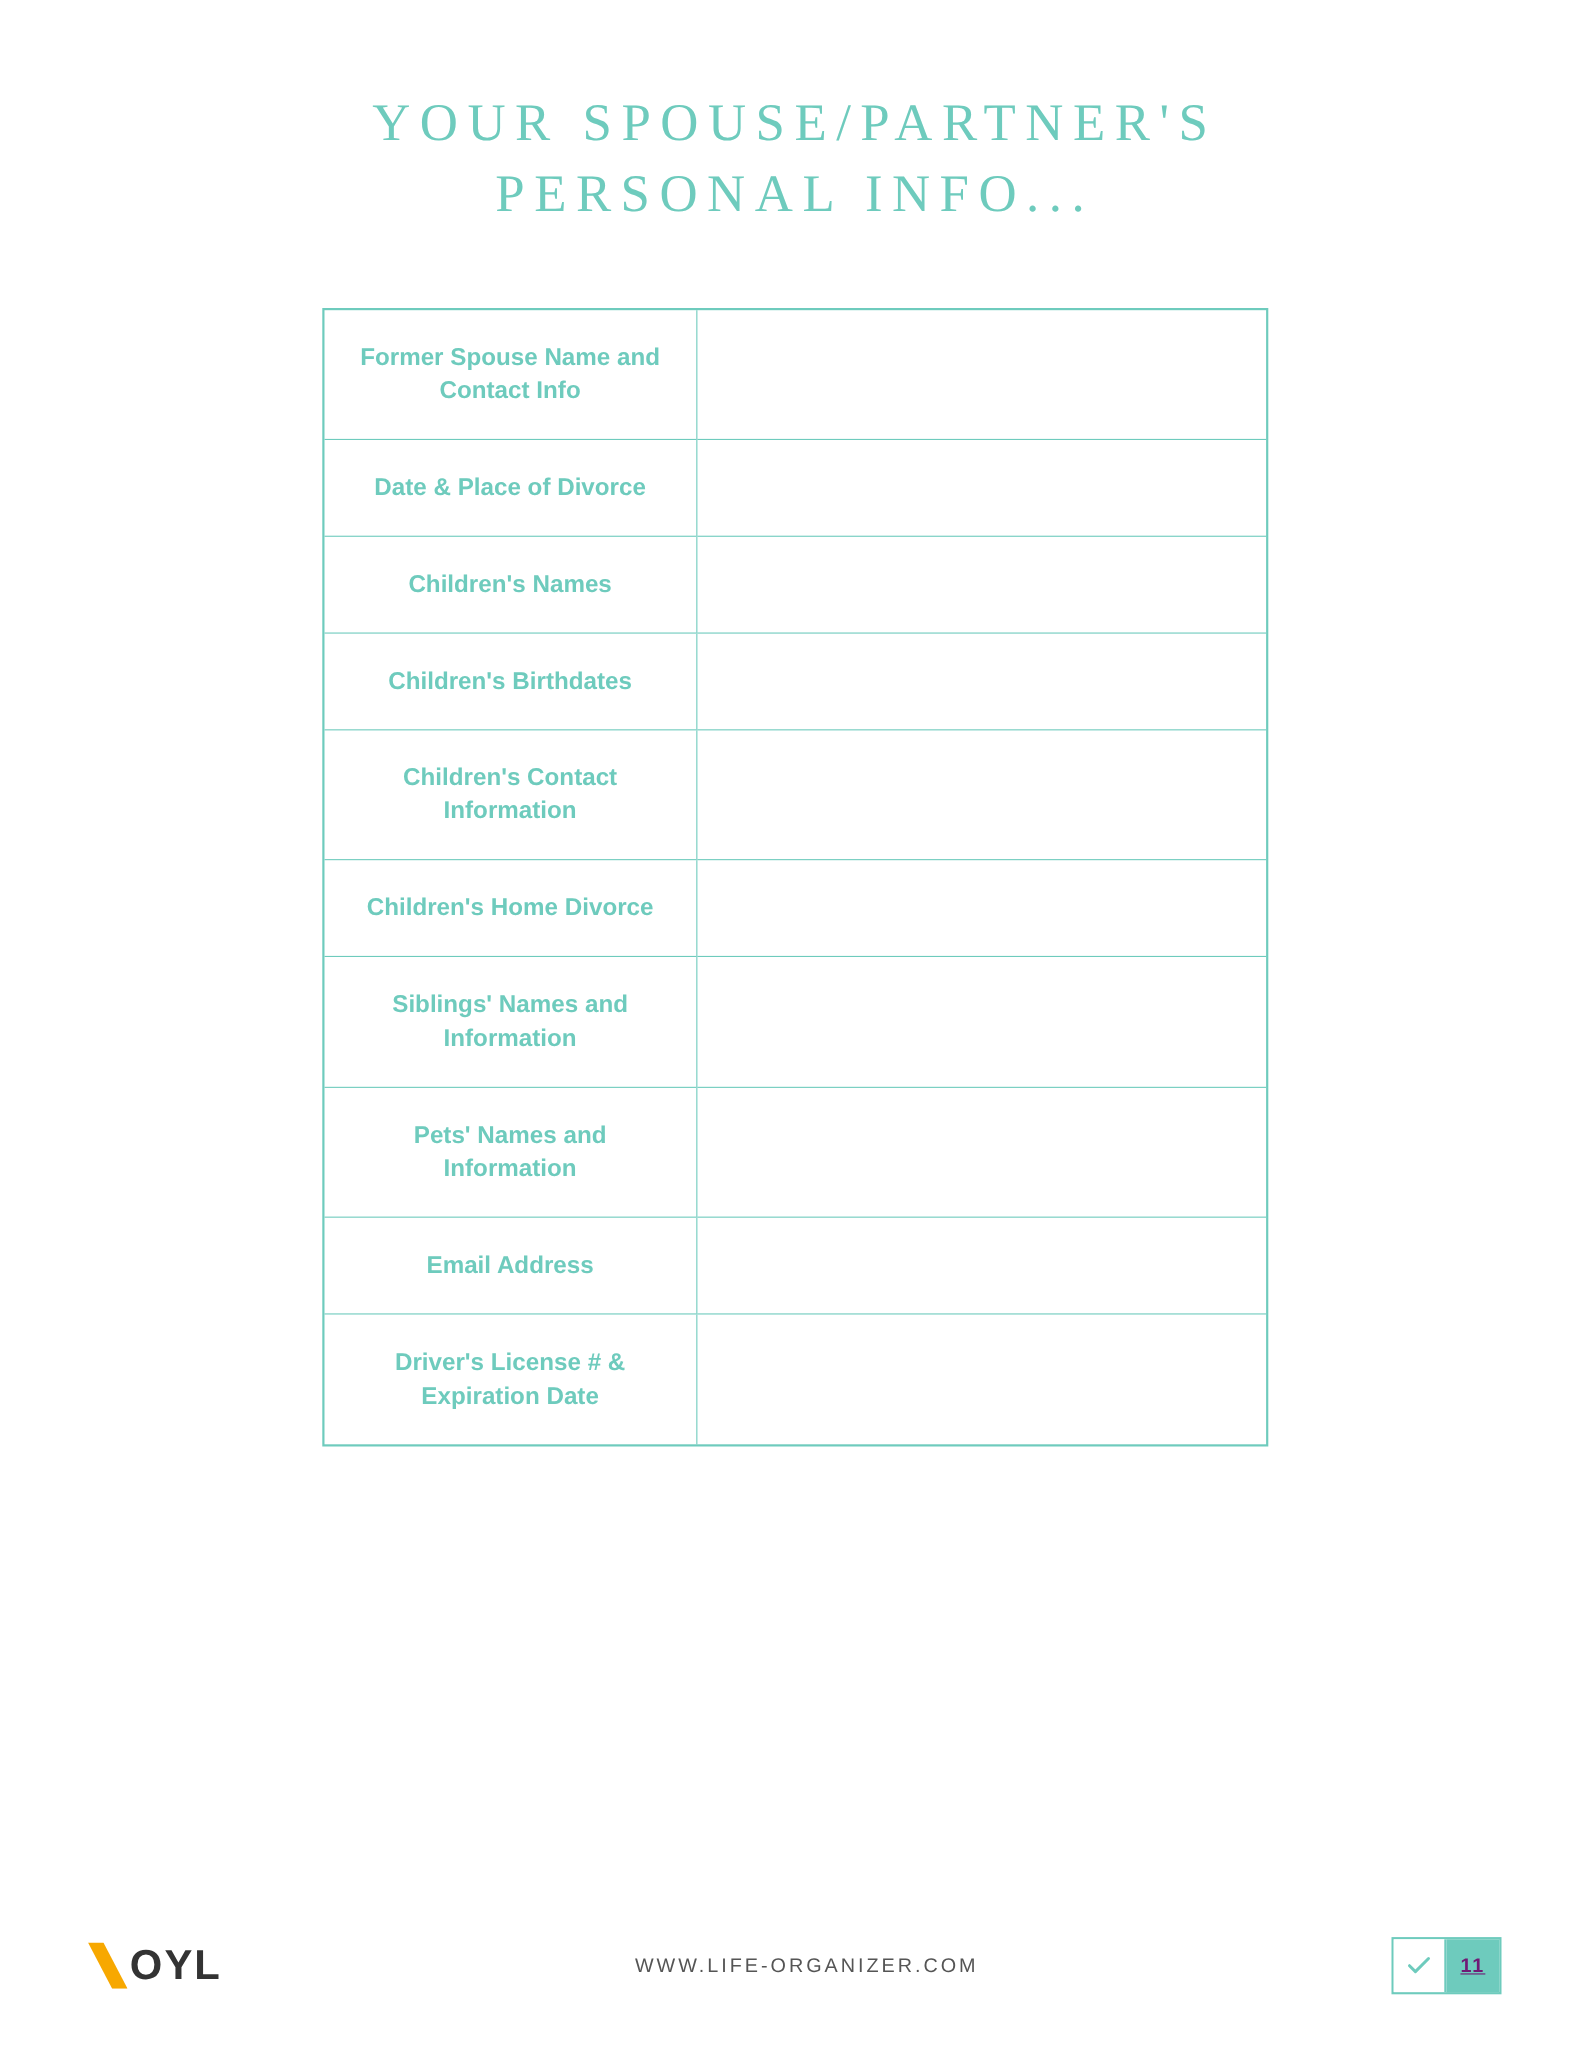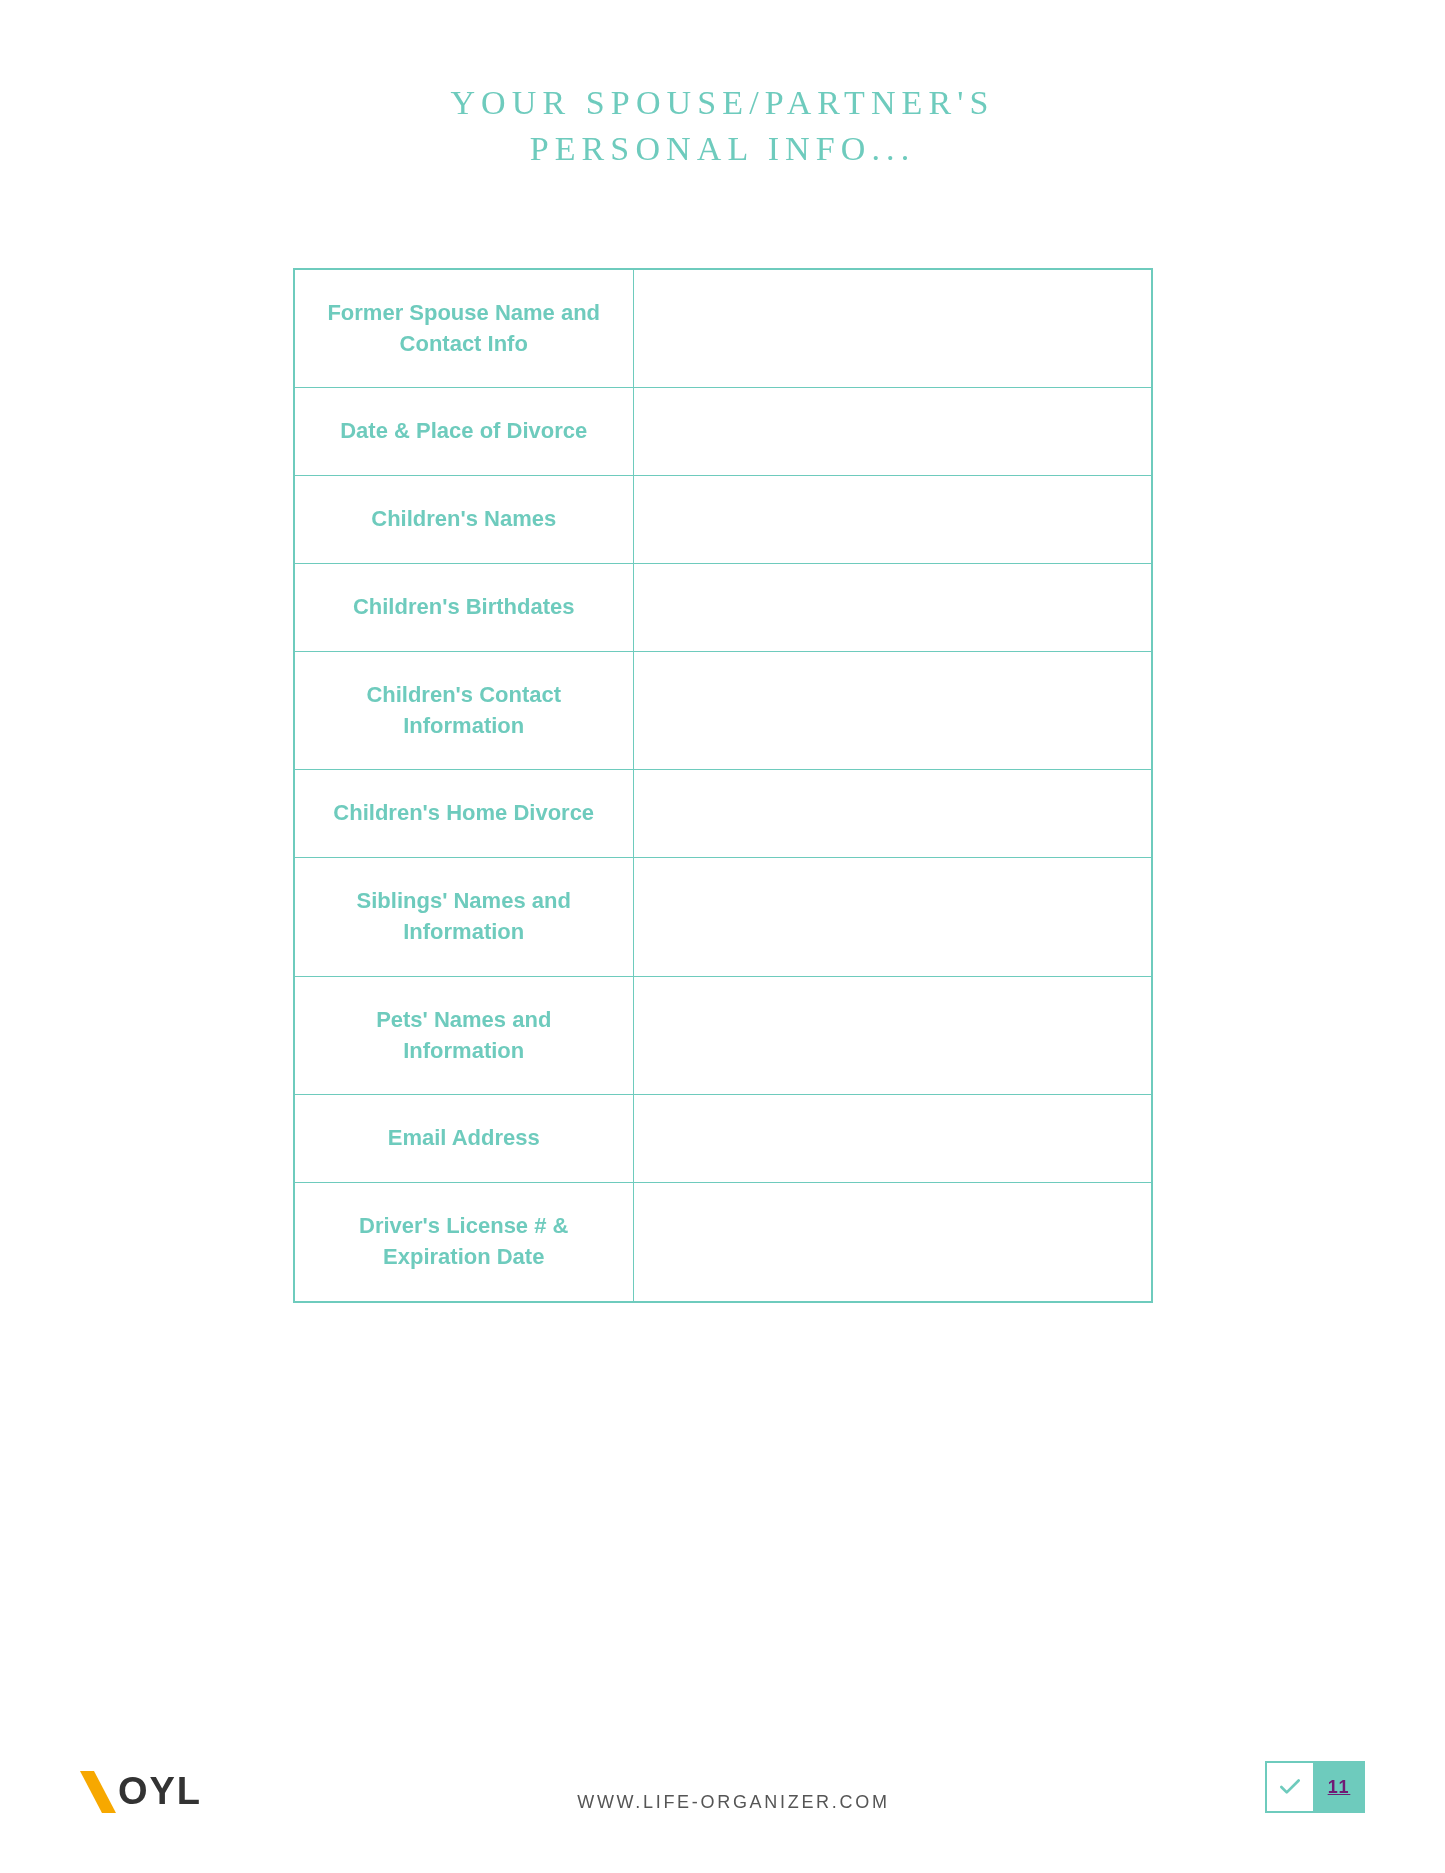--- a/index.html
+++ b/index.html
@@ -25,24 +25,24 @@
       padding: 80px 100px;
       display: flex;
       flex-direction: column;
       align-items: center;
     }
 
     .page-title {
       text-align: center;
       color: #6ecbbd;
       letter-spacing: 0.18em;
-      font-size: 34px;
+      font-size: 48px;
       font-weight: normal;
       line-height: 1.35;
-      margin-bottom: 96px;
+      margin-bottom: 70px;
       font-family: Georgia, serif;
       text-transform: uppercase;
     }
 
     .table-container {
       width: 860px;
       border: 2px solid #6ecbbd;
       border-collapse: collapse;
     }
 
@@ -84,21 +84,21 @@
       width: 520px;
       min-height: 90px;
     }
 
     .footer {
       position: absolute;
       bottom: 60px;
       left: 0;
       right: 0;
       display: flex;
-      align-items: flex-end;
+      align-items: center;
       justify-content: space-between;
       padding: 0 80px;
     }
 
     .logo {
       display: flex;
       align-items: center;
       gap: 0px;
     }
 

